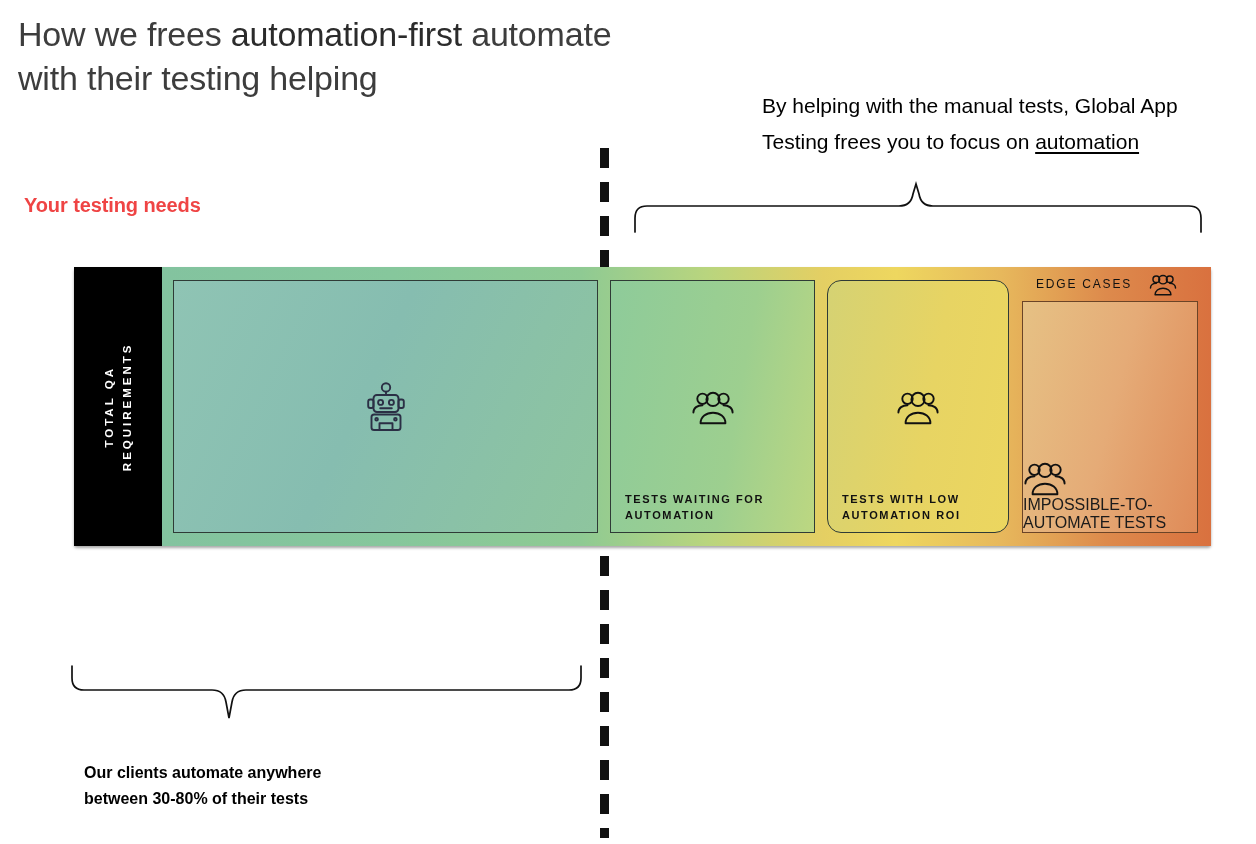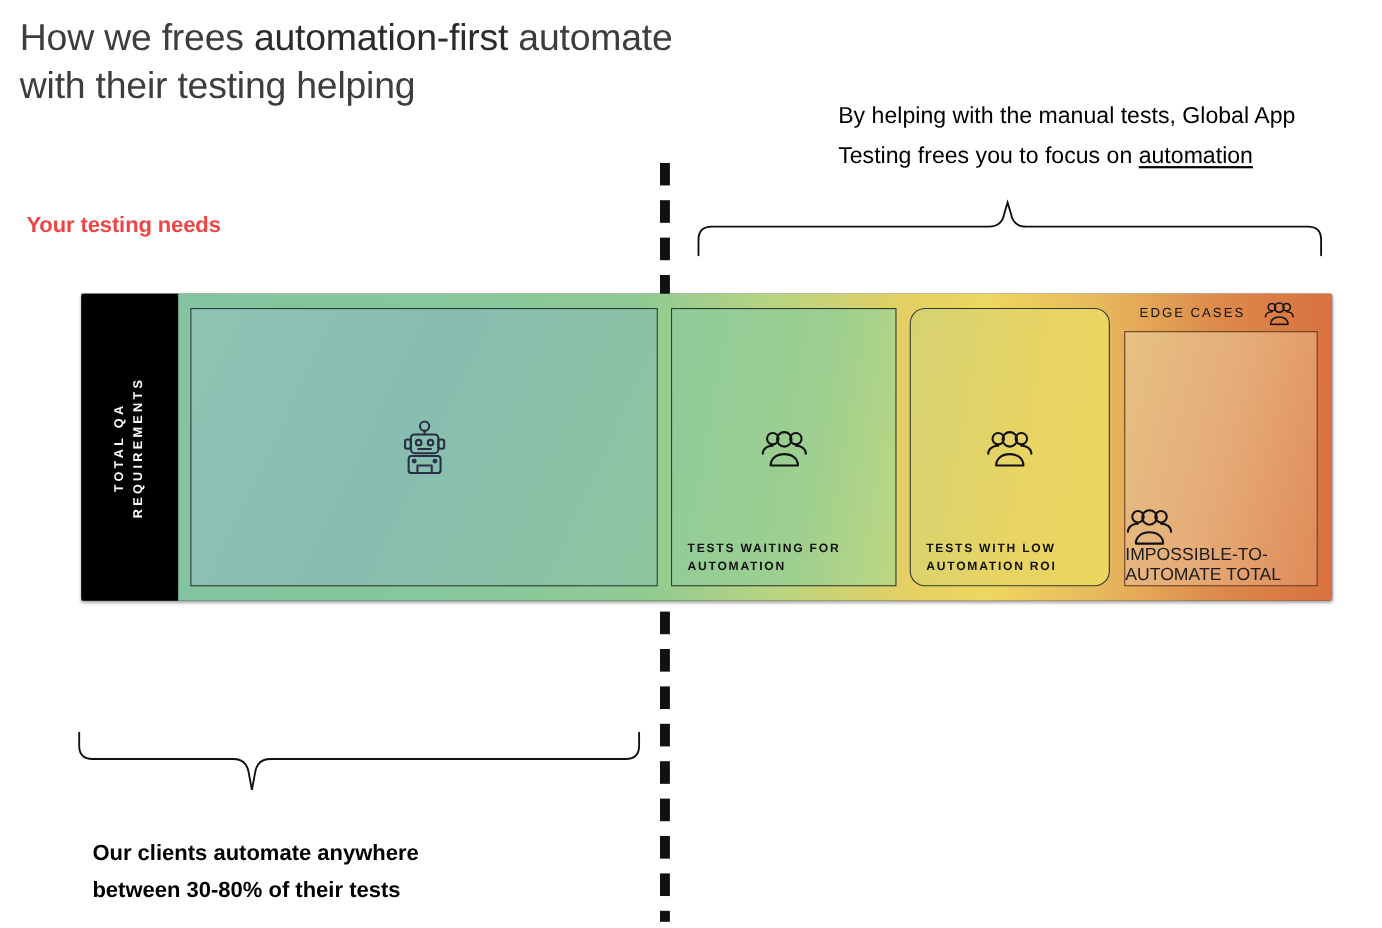--- a/index.html
+++ b/index.html
@@ -27,21 +27,21 @@
 
   
   .your-needs{
     position:absolute;left:24px;top:194px;
     font-size:20px;font-weight:700;color:#ef4444;letter-spacing:-0.1px;text-align:center;
   }
 
   
   .note-bottom{
     position:absolute;left:84px;top:760px;width:420px;
-    font-size:20px;line-height:1.65;font-weight:700;color:#000;
+    font-size:16px;line-height:1.65;font-weight:700;color:#000;
   }
 
   
   .divider{
     position:absolute;left:600px;top:148px;width:9px;height:690px;
     background-image:linear-gradient(#111 0 60%, transparent 60% 100%);
     background-size:9px 34px;background-repeat:repeat-y;
   }
 
   
@@ -228,21 +228,21 @@
             <svg class="icon" width="44" height="36" viewBox="0 0 44 36" fill="none" stroke="#111" stroke-width="1.9" stroke-linejoin="round" stroke-linecap="round">
               <circle cx="11.5" cy="9.8" r="5.2"></circle>
               <path d="M2.4 23.5c0-4.6 4.1-7.3 9.1-7.3"></path>
               <circle cx="32.5" cy="9.8" r="5.2"></circle>
               <path d="M41.6 23.5c0-4.6-4.1-7.3-9.1-7.3"></path>
               <circle cx="22" cy="10.4" r="6.6"></circle>
               <path d="M9.6 34.2c0-6.5 5.5-10.4 12.4-10.4s12.4 3.9 12.4 10.4z"></path>
             </svg>
           </div>
           <div class="label" style="white-space:pre-line">IMPOSSIBLE-TO-
-AUTOMATE TOTAL</div>
+AUTOMATE TESTS</div>
         </div>
       </div>
 
     </div>
   </div>
 
   <div class="brace" style="left:70px;top:664px;">
     <svg width="515" height="58" viewBox="0 0 515 58" fill="none" stroke="#111" stroke-width="1.7" stroke-linecap="round">
       <path d="M2 2 L2 14 Q2 26 14 26 L142 26 Q154 26 156 38 L159 54 L162 38 Q164 26 176 26 L499 26 Q511 26 511 14 L511 2"></path>
     </svg>

